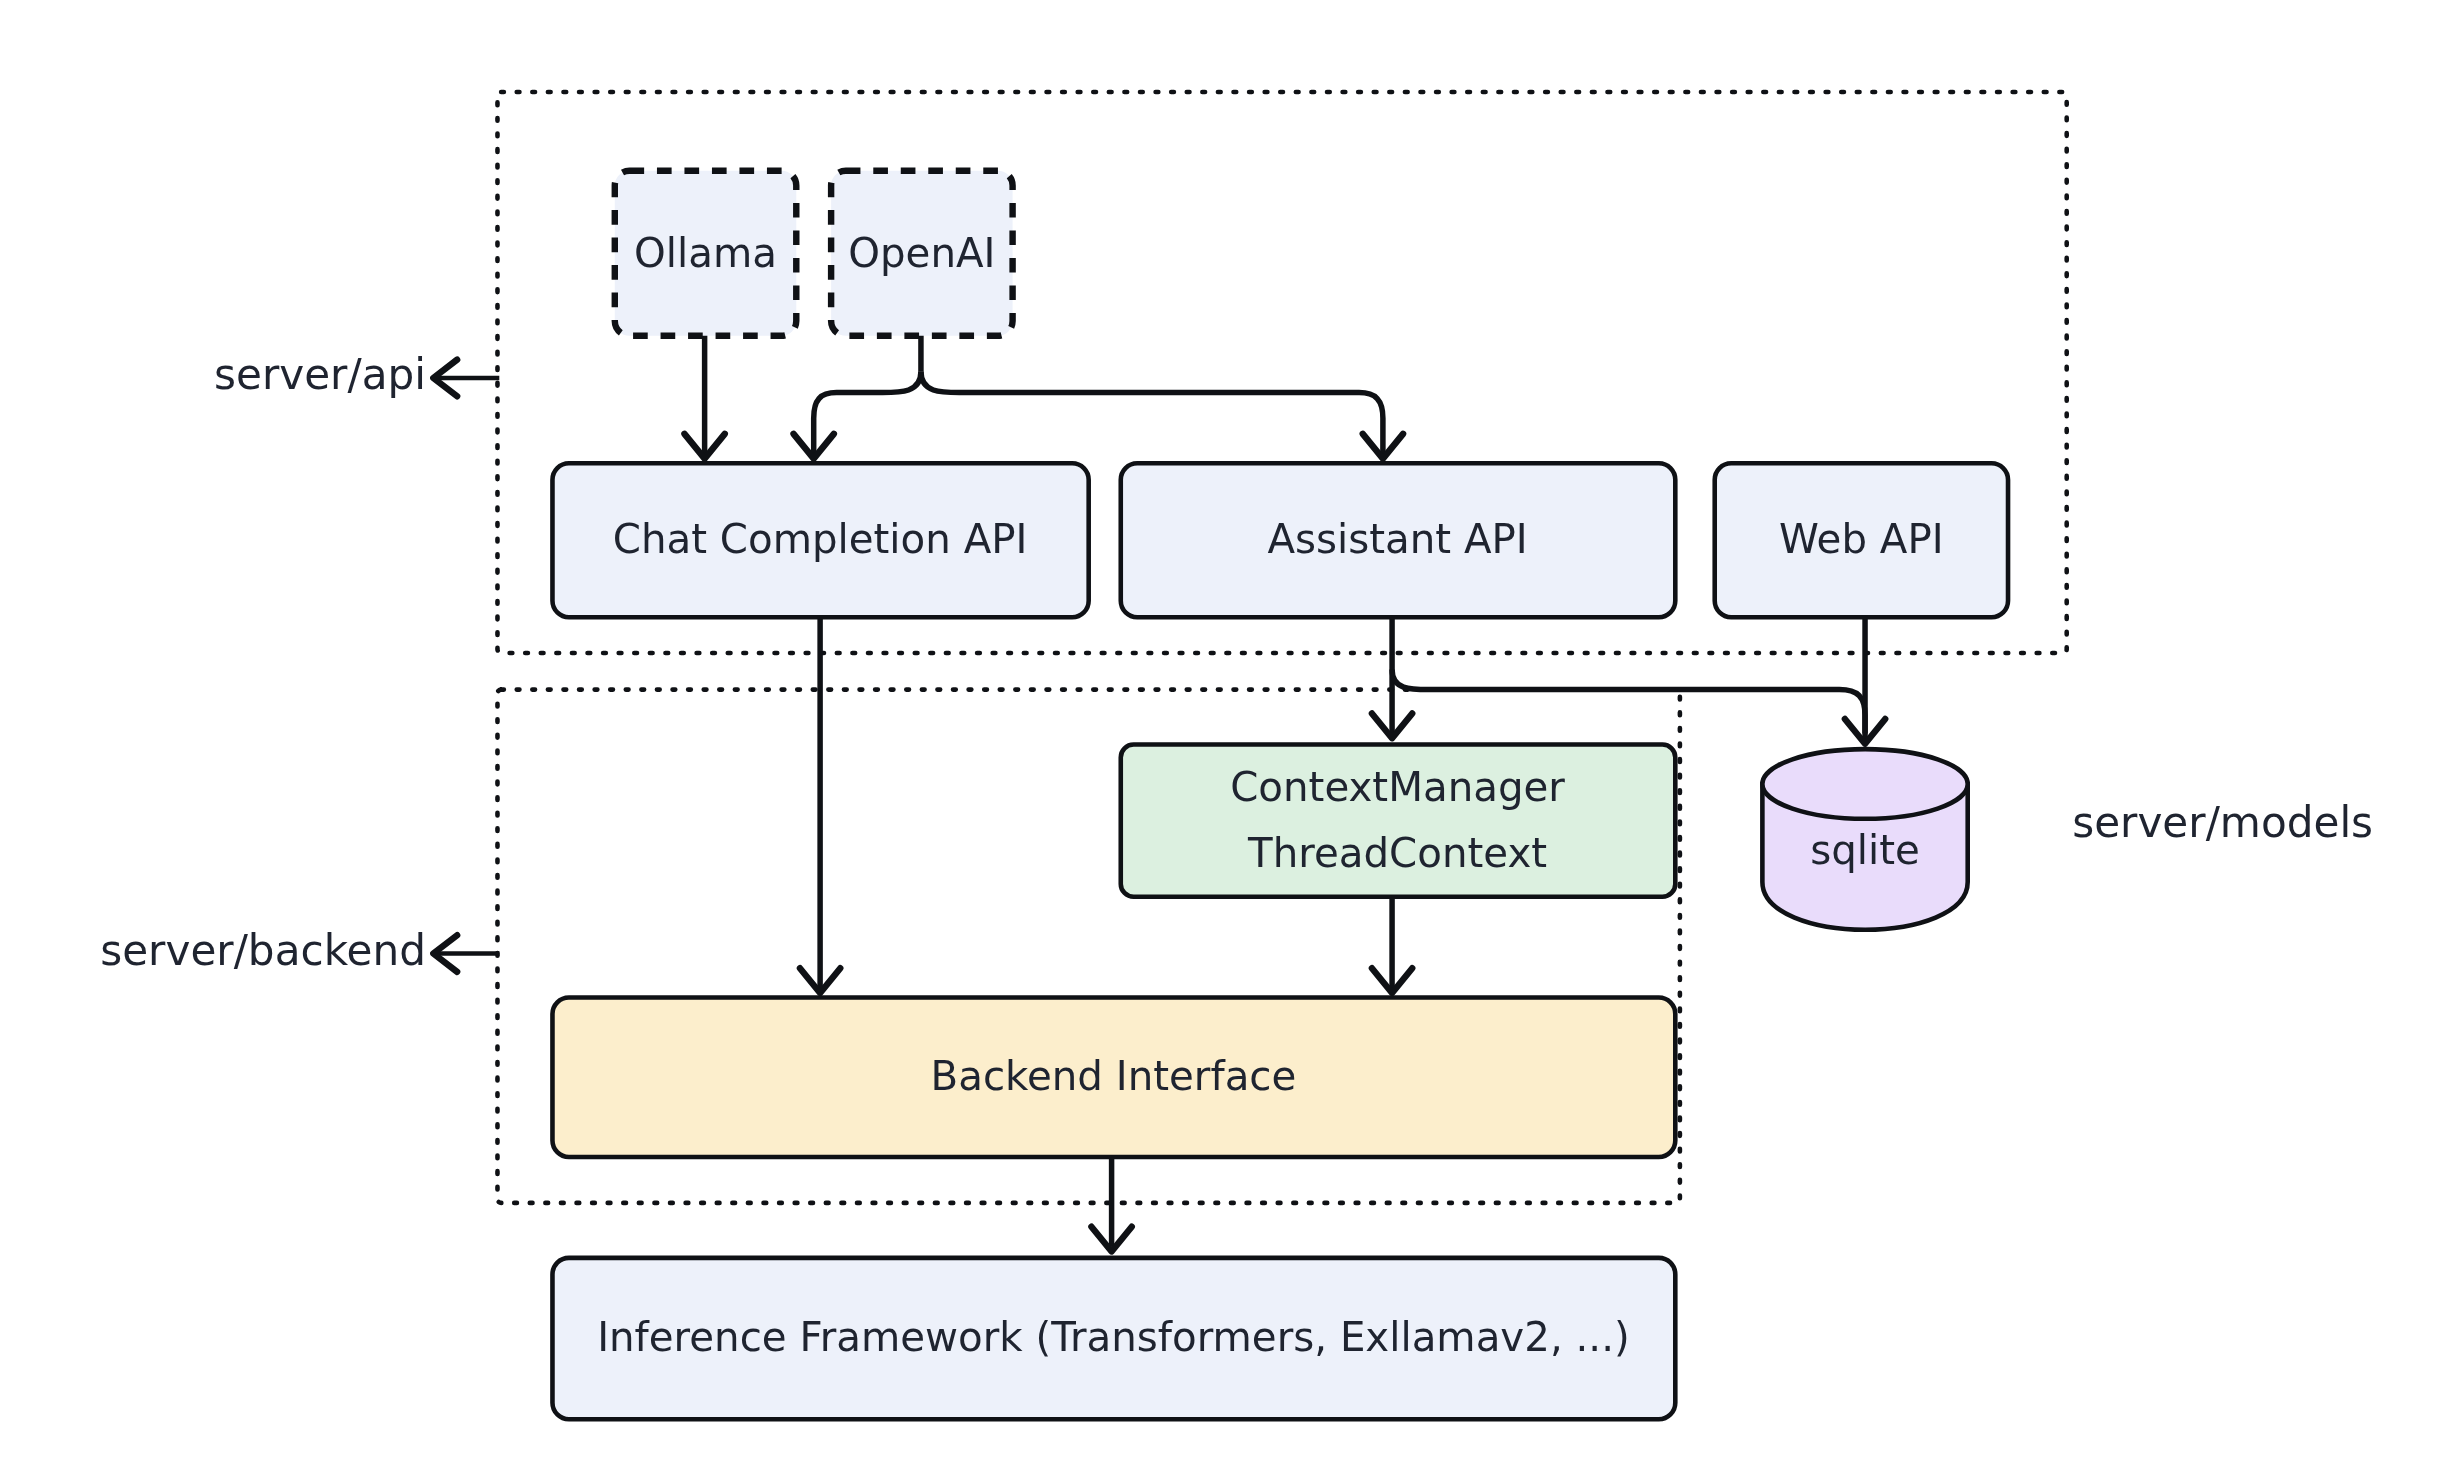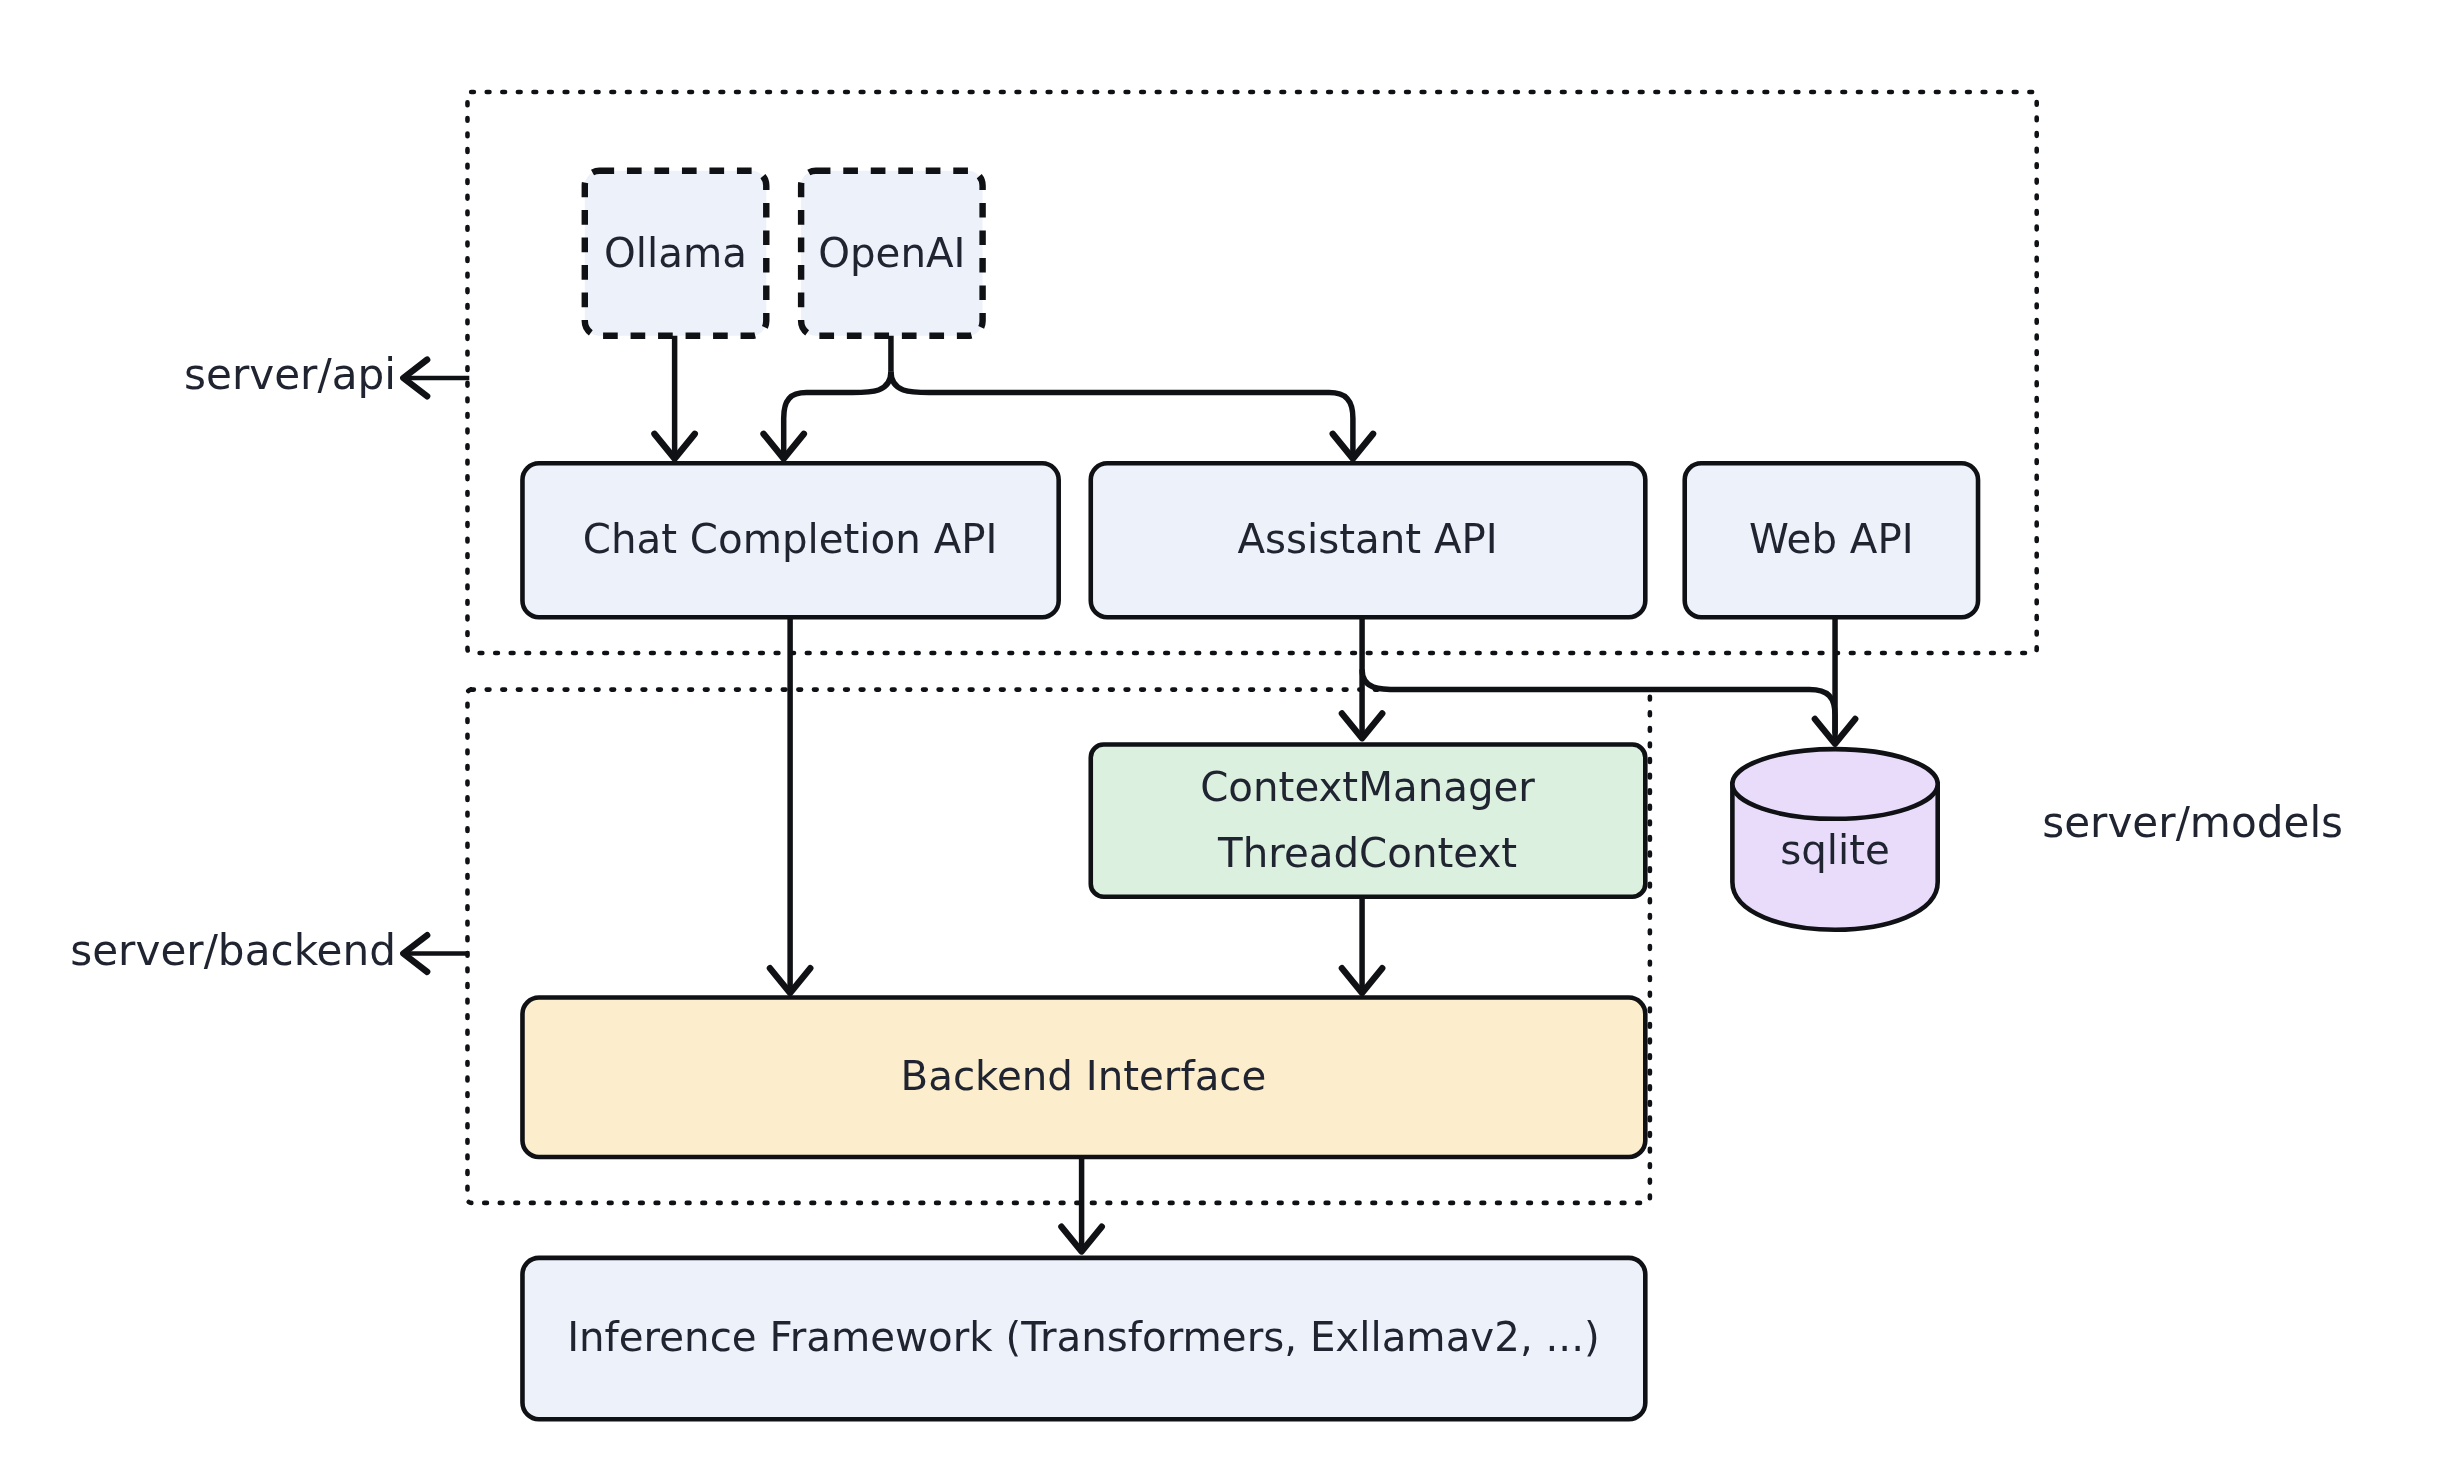--- a/index.html
+++ b/index.html
@@ -10,20 +10,21 @@
   body {
     width: 2462px;
     height: 1480px;
     font-family: "DejaVu Sans", "Liberation Sans", sans-serif;
     overflow: hidden;
   }
   #diagram-root {
     position: relative;
     width: 2362px;
     height: 1480px;
+    margin-left: 30px;
   }
   svg#diagram {
     display: block;
     width: 2462px;
     height: 1480px;
   }
   .node-label {
     font-family: "DejaVu Sans", "Liberation Sans", sans-serif;
     font-size: 44px;
     fill: #1f2430;

